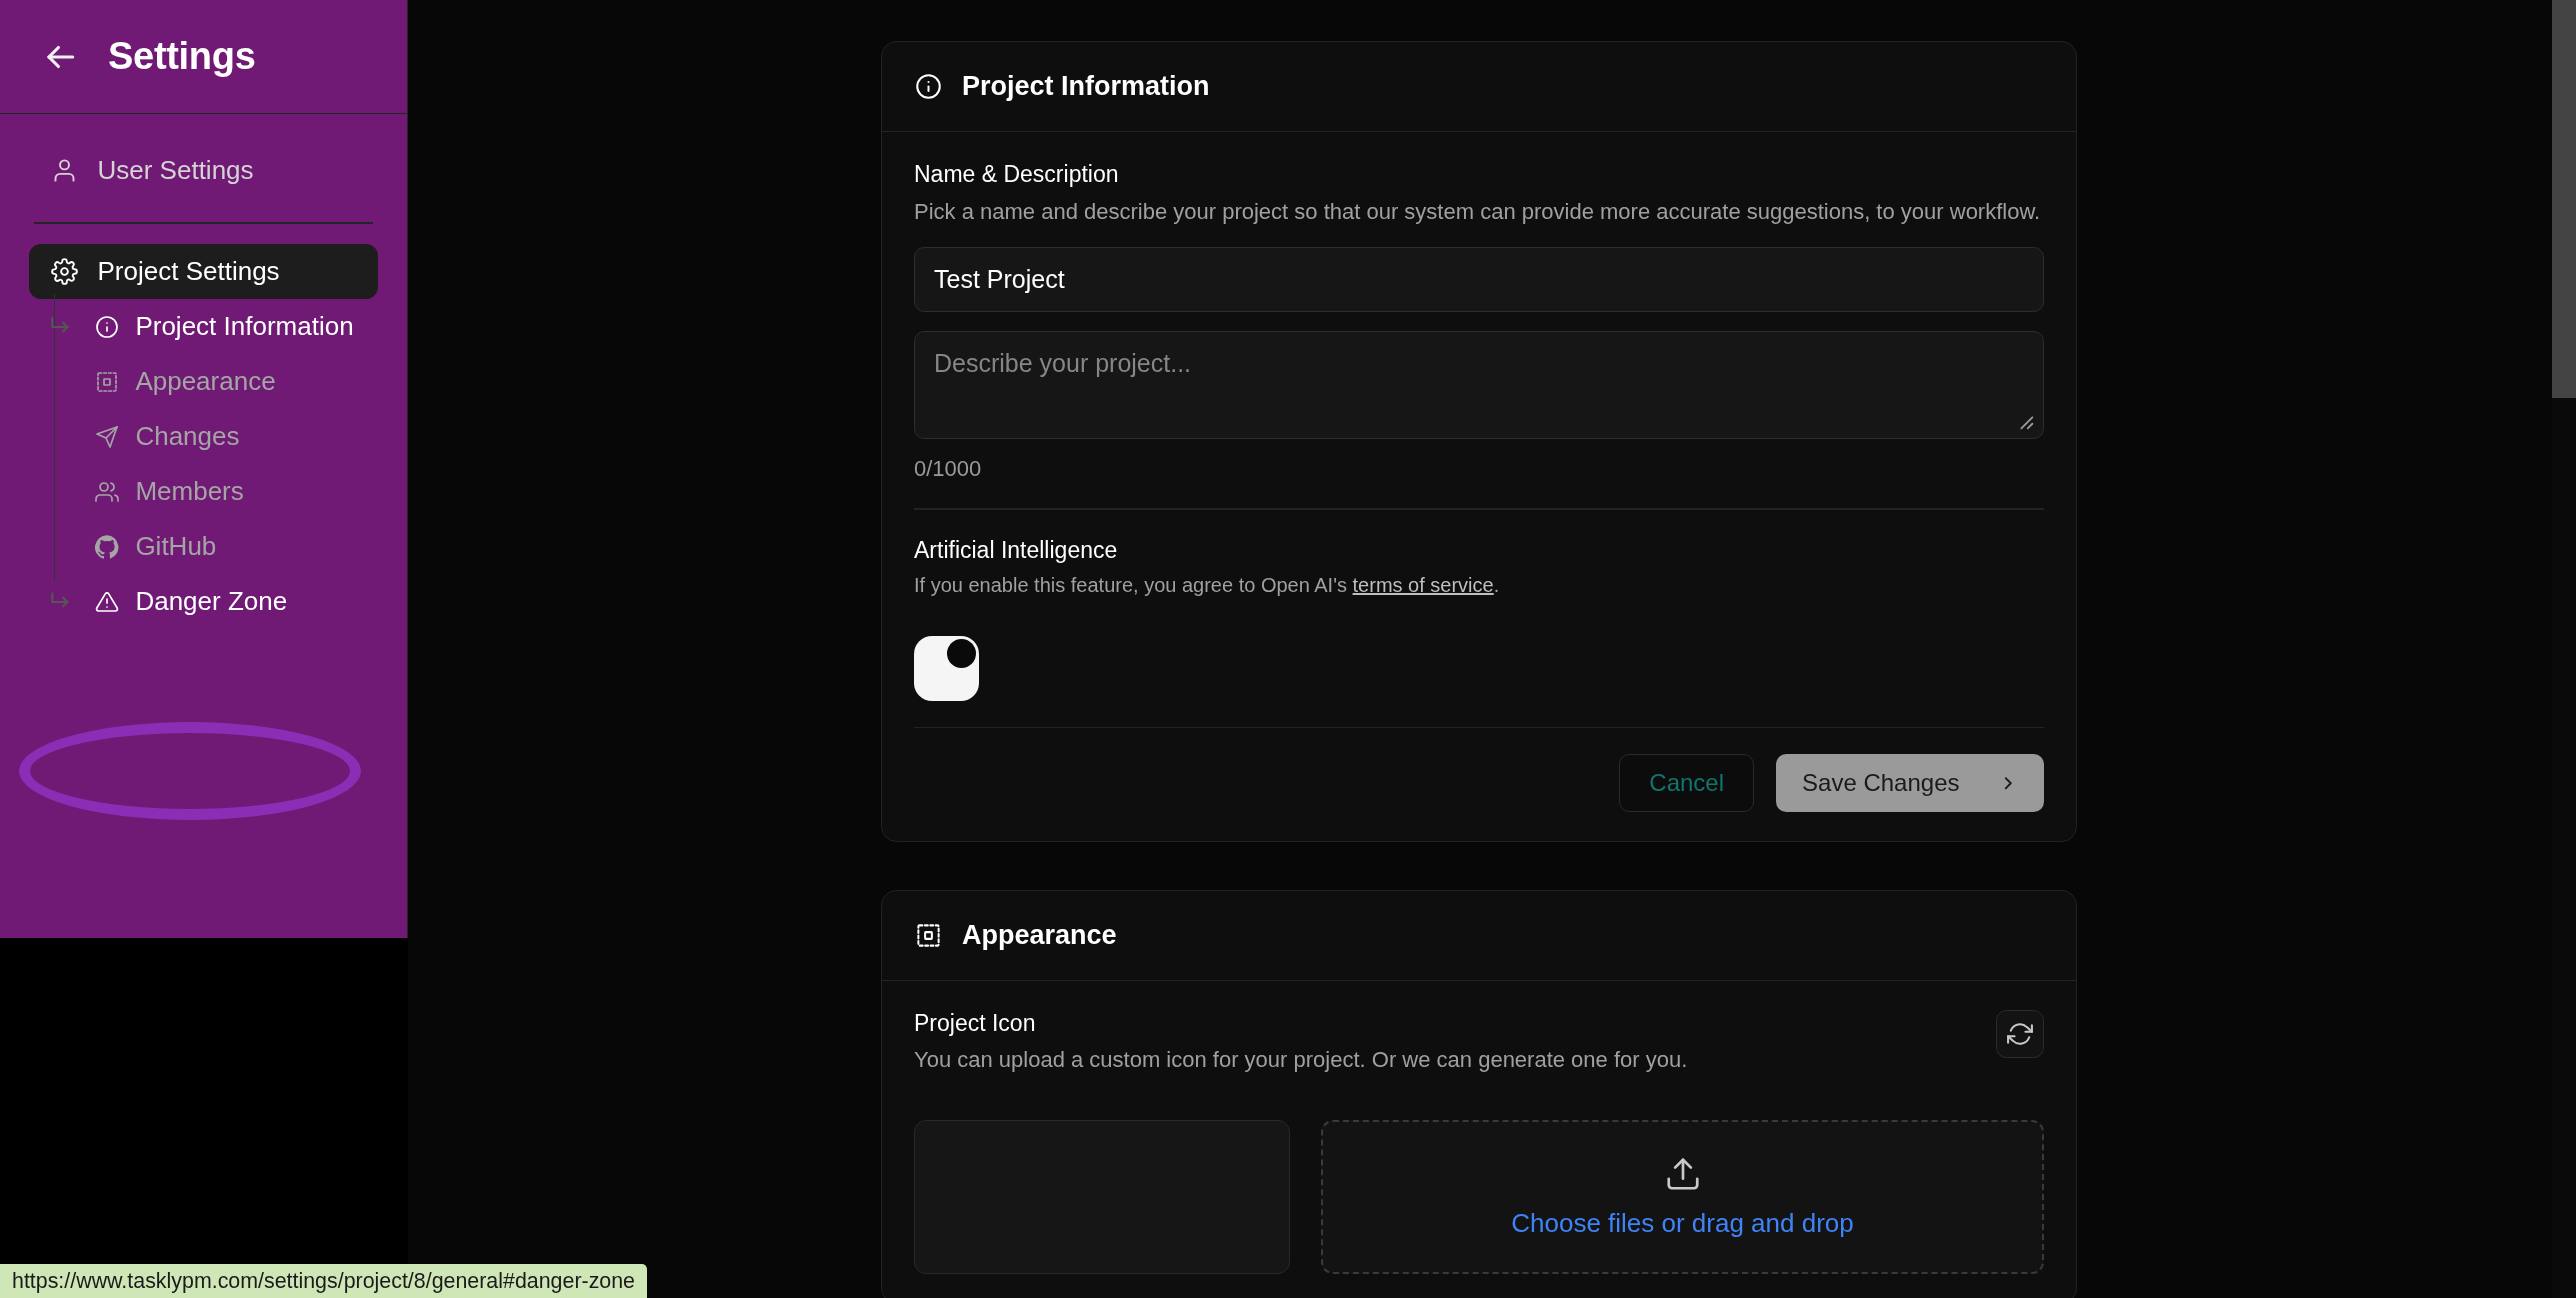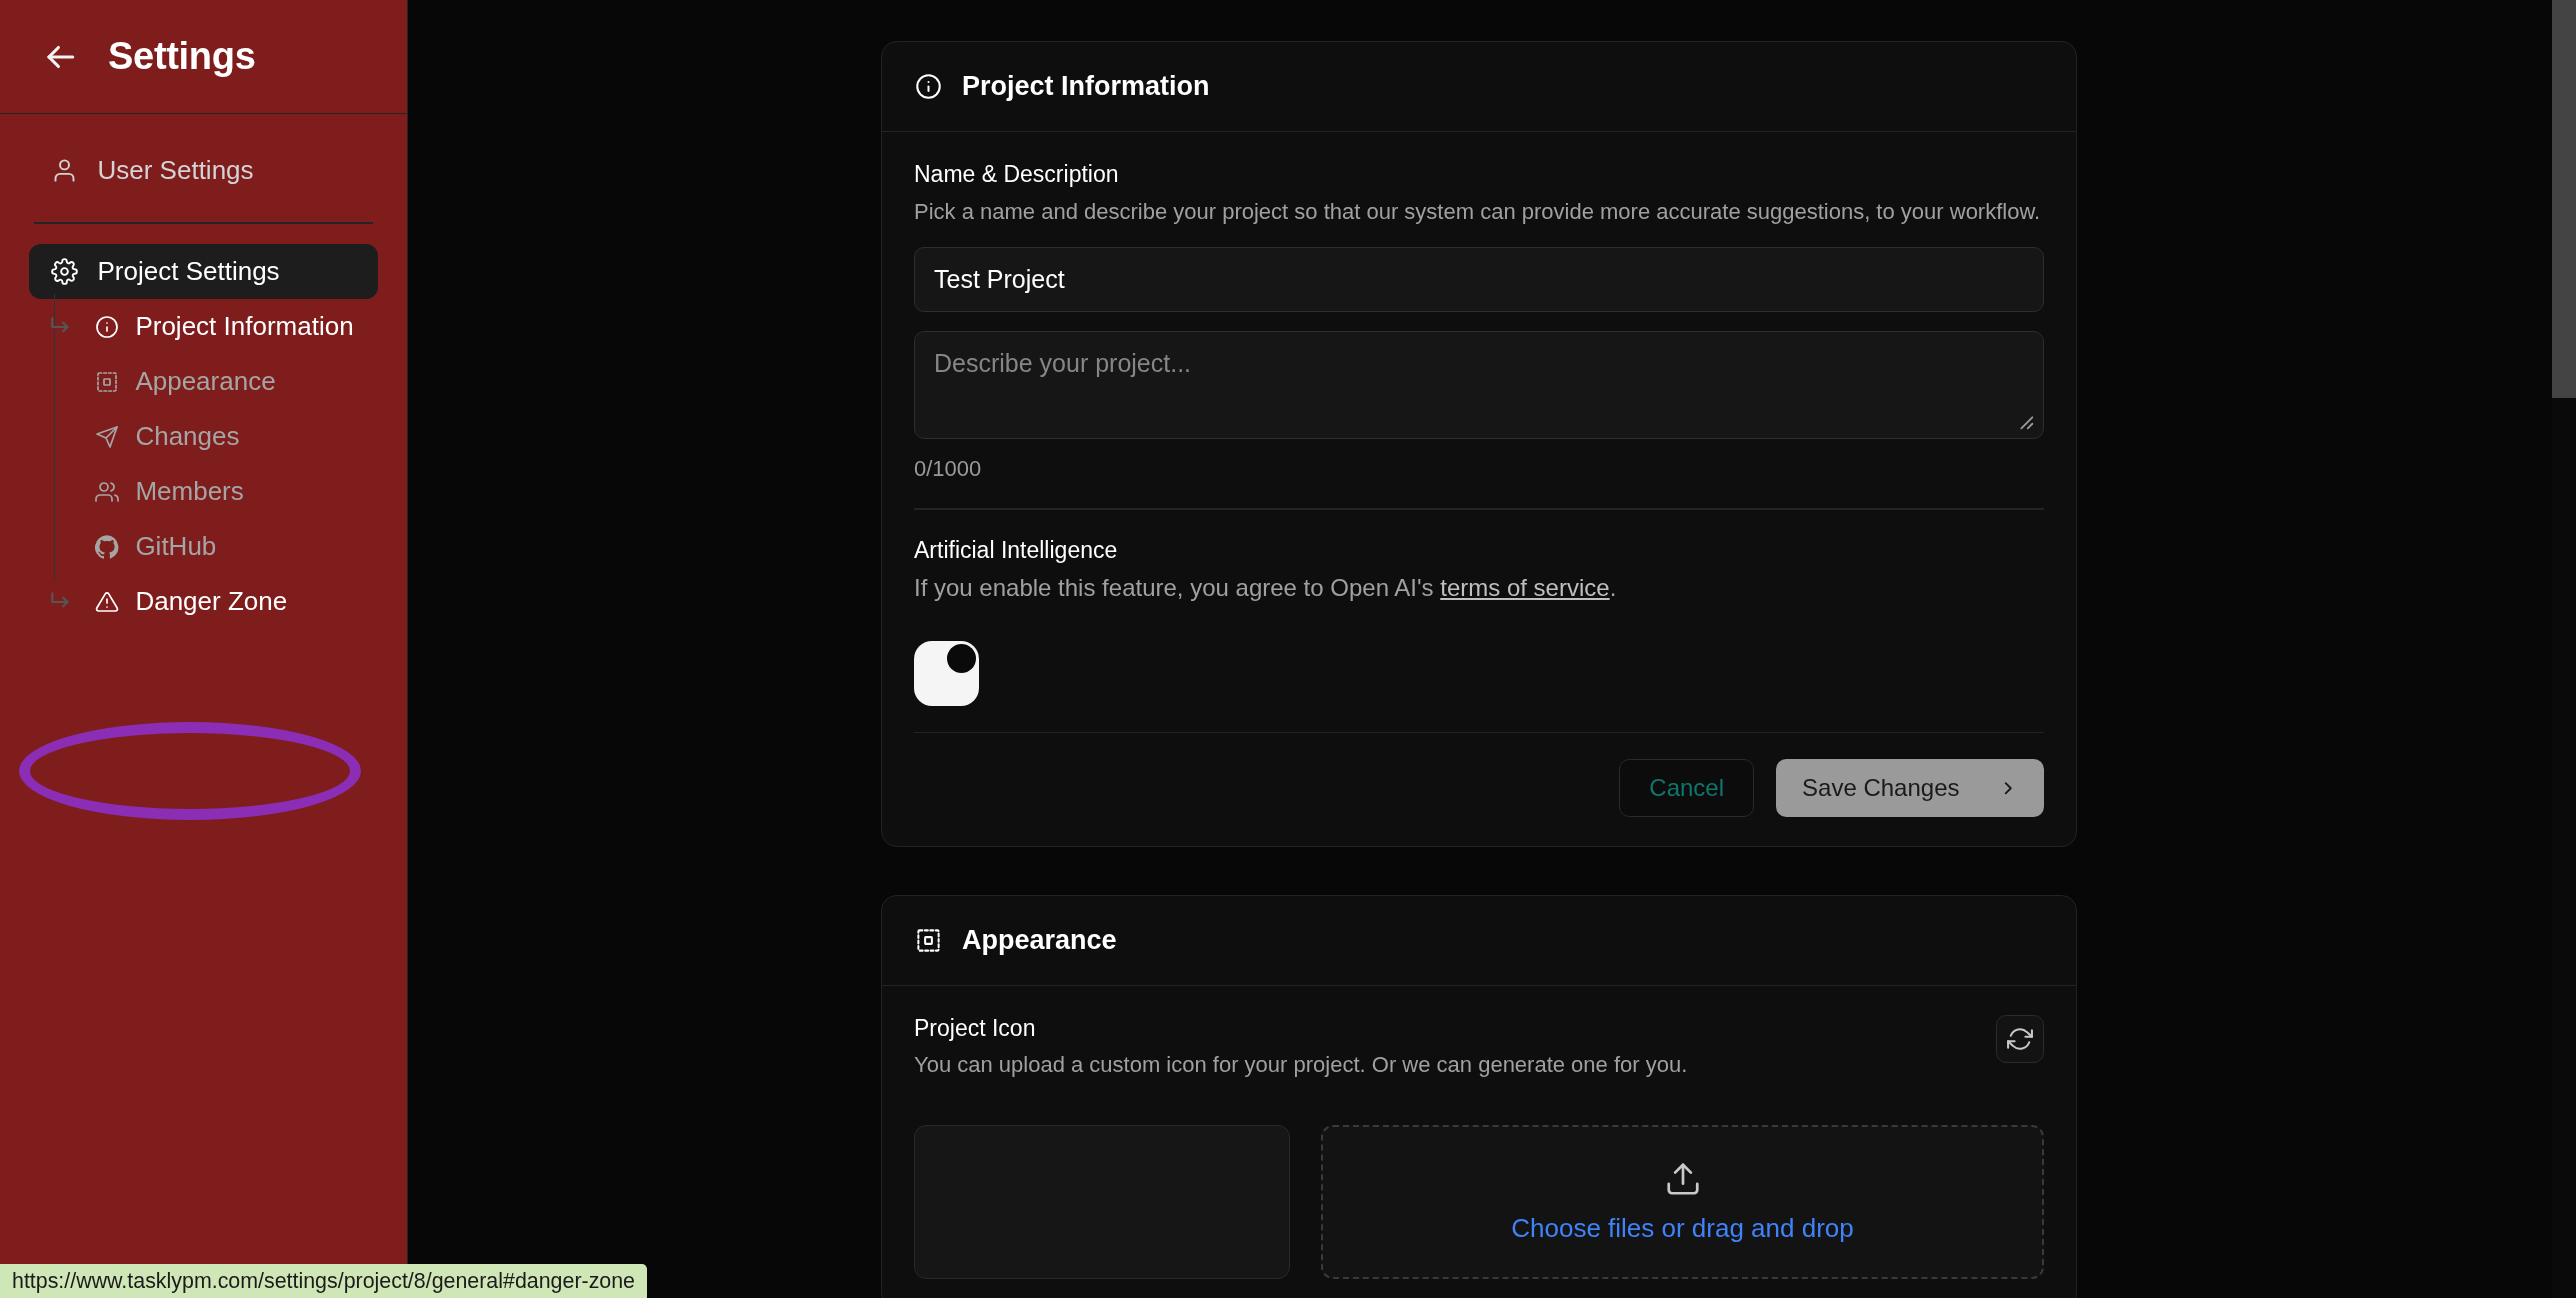--- a/index.html
+++ b/index.html
@@ -19,22 +19,22 @@
     width: 2576px;
     height: 1298px;
     background: #000000;
     display: flex;
   }
 
   
   .sidebar {
     position: relative;
     width: 408px;
-    height: 1298px;
-    background: #7f1d1d;
+    height: 938px;
+    background: #701a75;
     border-right: 1.7px solid #242424;
     flex: 0 0 408px;
   }
 
   .sidebar-header {
     height: 114px;
     display: flex;
     align-items: center;
     padding-left: 41px;
     gap: 29px;
@@ -275,21 +275,21 @@
     gap: 34px;
     flex-direction: column;
   }
   .ai-text { flex: 1; }
   .ai-title {
     font-size: 23px;
     color: #ffffff;
     margin-bottom: 10.2px;
   }
   .ai-sub {
-    font-size: 24px;
+    font-size: 20px;
     color: #a0a0a0;
   }
   .ai-sub a {
     color: #bfbfbf;
     text-decoration: underline;
     cursor: pointer;
   }
 
   .toggle {
     position: relative;

